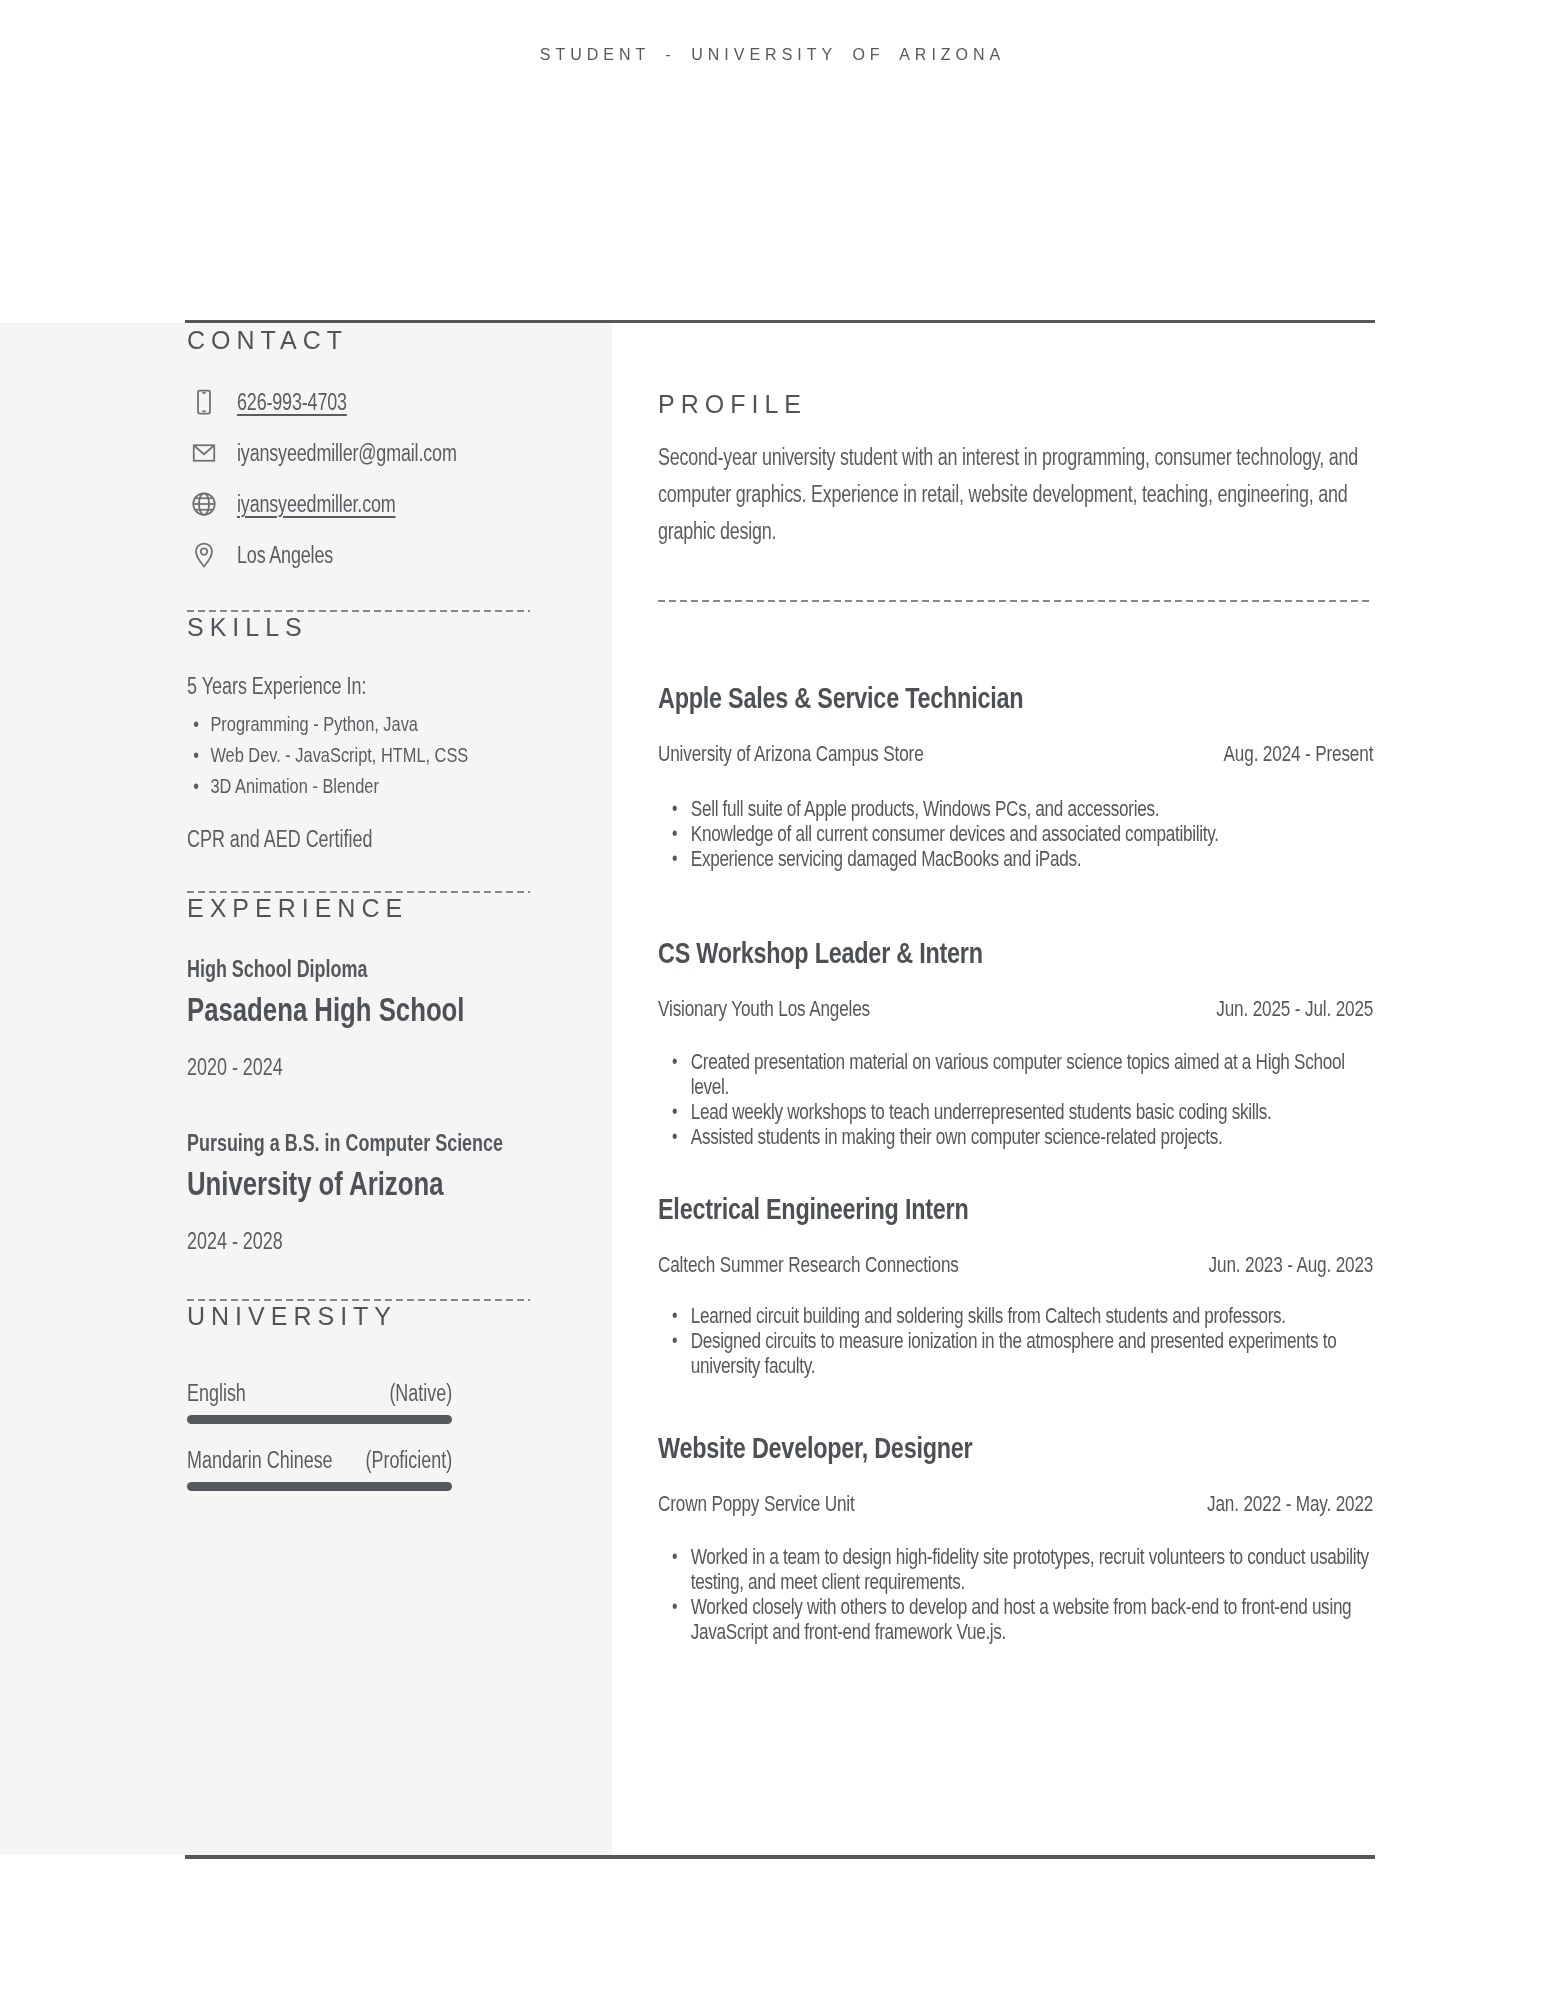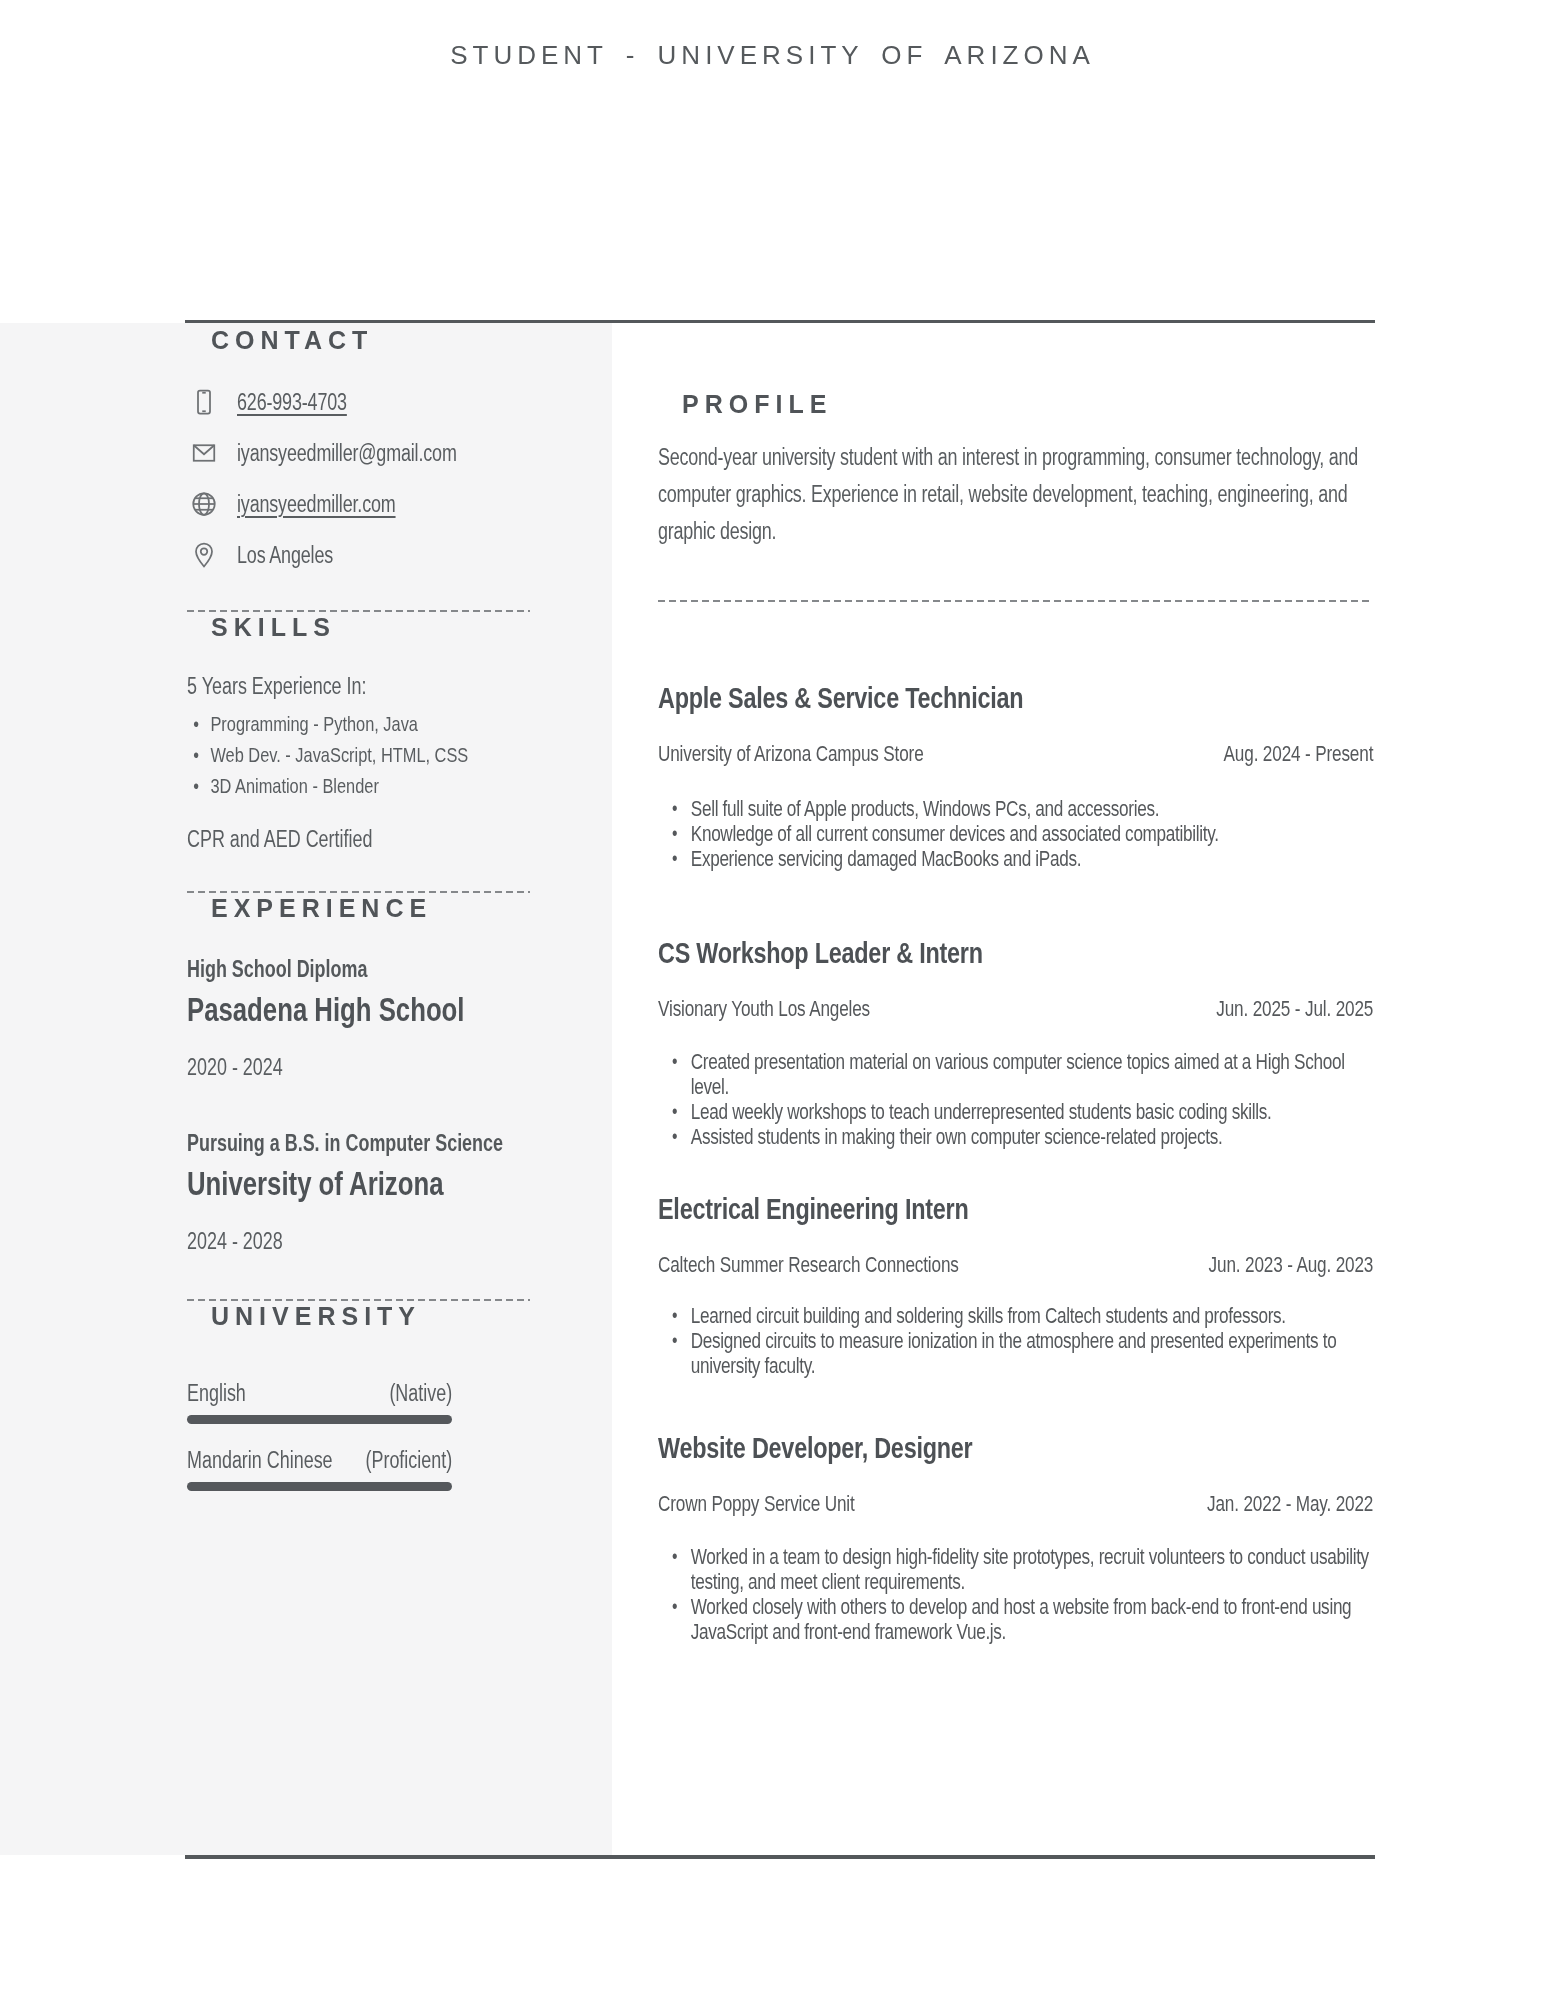--- a/index.html
+++ b/index.html
@@ -8,31 +8,31 @@
     font-family:"Liberation Sans", sans-serif;color:#595d60;
   }
   .page{position:absolute;inset:0;}
   
   .header{position:absolute;left:0;top:0;width:1545px;text-align:center;}
   .name{
     margin-top:138px;font-size:64px;font-weight:300;line-height:70px;
     letter-spacing:20px;word-spacing:14px;color:#585c5f;white-space:nowrap;
   }
   .subtitle{
-    margin-top:40px;font-size:26px;font-weight:400;line-height:30px;
+    margin-top:40px;font-size:16px;font-weight:400;line-height:30px;
     letter-spacing:5px;word-spacing:6px;color:#55595c;white-space:nowrap;
   }
   .rule{position:absolute;left:185px;width:1190px;background:#54585b;}
   .rule-top{top:320px;height:3px;}
   .rule-bottom{top:1855px;height:4px;}
   .sidebar-bg{position:absolute;left:0;top:323px;width:612px;height:1532px;background:#f5f5f6;}
   
   .sec-heading{
-    font-size:25px;font-weight:700;letter-spacing:6px;word-spacing:10px;
-    line-height:30px;color:#505458;white-space:nowrap;margin-left:24px;
+    font-size:25px;font-weight:400;letter-spacing:6px;word-spacing:10px;
+    line-height:30px;color:#505458;white-space:nowrap;
   }
   .cond{transform:scaleX(0.78);transform-origin:left top;}
   .dashes{
     height:2px;
     background:repeating-linear-gradient(90deg,#85888b 0 7px,transparent 7px 11px);
   }
   
   .sidebar{position:absolute;left:187px;top:325px;width:343px;}
   .sidebar .sec-heading{margin-top:0;}
   .contact-heading{margin-top:20px;}

